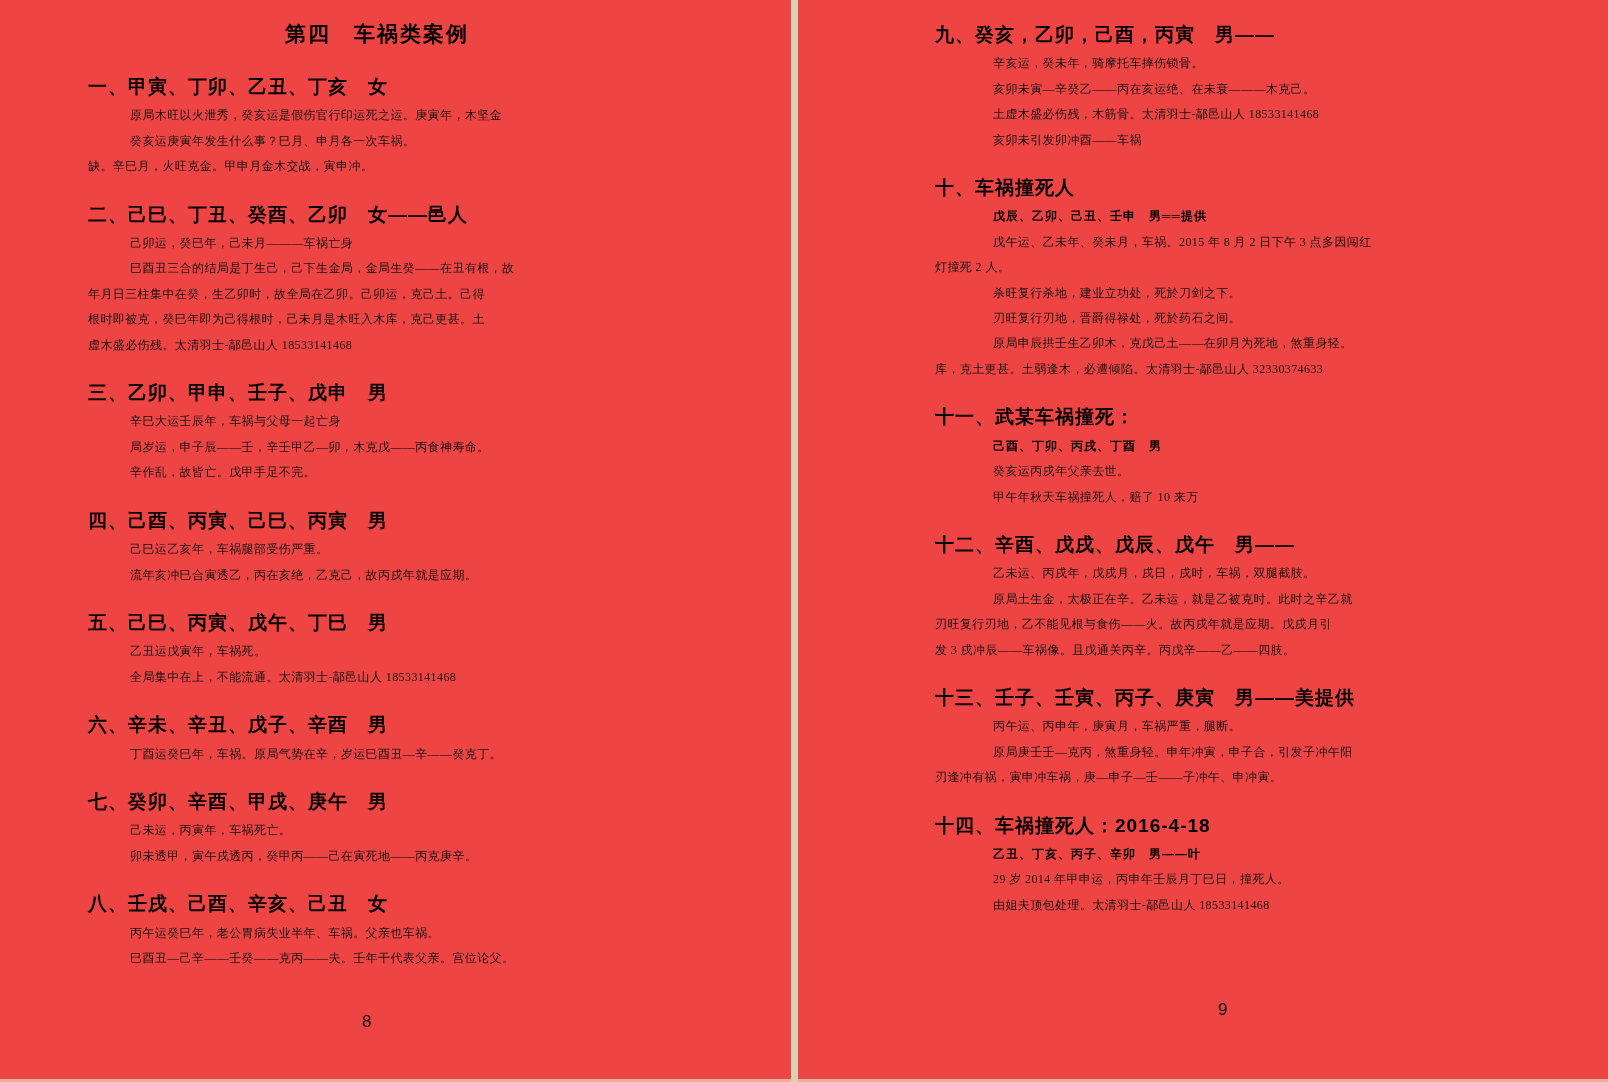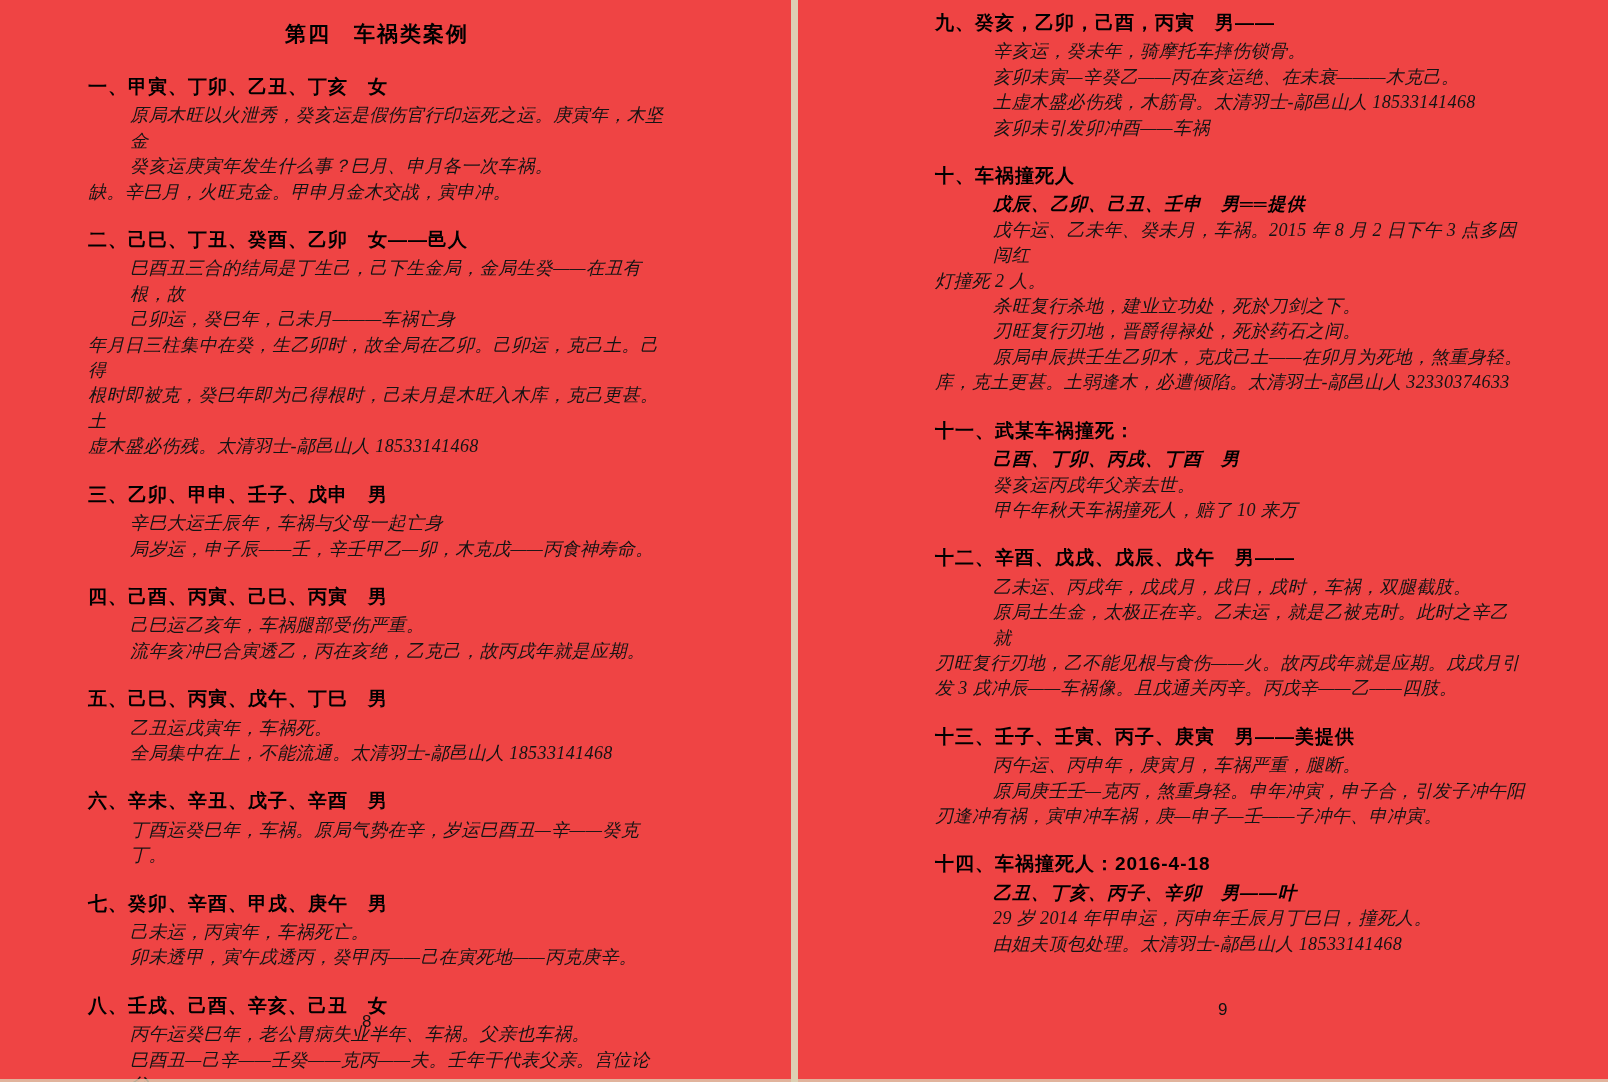--- a/index.html
+++ b/index.html
@@ -19,28 +19,28 @@
   }
   .bottom-strip{
     position:absolute;left:0;bottom:0;width:100%;height:3px;opacity:.8;
   }
   .doc-title{
     margin:0 0 26px 0;
     font-family:"Liberation Sans","DejaVu Sans",sans-serif;
     font-weight:bold;font-size:21px;color:#000;
     text-align:center;letter-spacing:2px;line-height:28px;
   }
-  .section{margin:0 0 22px 0;}
+  .section{margin:12px 0 22px 0;}
   .heading{
     font-family:"Liberation Sans","DejaVu Sans",sans-serif;
     font-weight:bold;font-size:19px;color:#000;
     line-height:25.4px;margin-bottom:4px;letter-spacing:1px;
     white-space:nowrap;
   }
-  .line{font-size:18px;line-height:25.4px;letter-spacing:0.4px;font-style:italic;}
+  .line{font-size:12px;line-height:25.4px;letter-spacing:0.4px;}
   .page-left .line.indent{padding-left:42px;}
   .page-right .line.indent{padding-left:58px;}
   .line.pillars{
     font-family:"Liberation Sans","DejaVu Sans",sans-serif;
     font-weight:bold;color:#000;letter-spacing:1px;white-space:nowrap;
   }
   .page-right .line.pillars{padding-left:58px;}
   .page-num{
     position:absolute;font-size:17px;color:#111;
     font-family:"Liberation Sans","DejaVu Sans",sans-serif;
@@ -57,30 +57,31 @@
     <h1 class="doc-title">第四　车祸类案例</h1>
     <div id="sections-left">
         <div class="section">
           <div class="heading">一、甲寅、丁卯、乙丑、丁亥　女</div>
           <div class="line indent">原局木旺以火泄秀，癸亥运是假伤官行印运死之运。庚寅年，木坚金</div>
           <div class="line indent">癸亥运庚寅年发生什么事？巳月、申月各一次车祸。</div>
           <div class="line flush">缺。辛巳月，火旺克金。甲申月金木交战，寅申冲。</div>
         </div>
         <div class="section">
           <div class="heading">二、己巳、丁丑、癸酉、乙卯　女——邑人</div>
+          <div class="line indent">己卯运，癸巳年，己未月———车祸亡身</div>
           <div class="line indent">巳酉丑三合的结局是丁生己，己下生金局，金局生癸——在丑有根，故</div>
-          <div class="line indent">己卯运，癸巳年，己未月———车祸亡身</div>
           <div class="line flush">年月日三柱集中在癸，生乙卯时，故全局在乙卯。己卯运，克己土。己得</div>
           <div class="line flush">根时即被克，癸巳年即为己得根时，己未月是木旺入木库，克己更甚。土</div>
           <div class="line flush">虚木盛必伤残。太清羽士-鄗邑山人 18533141468</div>
         </div>
         <div class="section">
           <div class="heading">三、乙卯、甲申、壬子、戊申　男</div>
           <div class="line indent">辛巳大运壬辰年，车祸与父母一起亡身</div>
           <div class="line indent">局岁运，申子辰——壬，辛壬甲乙—卯，木克戊——丙食神寿命。</div>
+          <div class="line indent">辛作乱，故皆亡。戊甲手足不完。</div>
         </div>
         <div class="section">
           <div class="heading">四、己酉、丙寅、己巳、丙寅　男</div>
           <div class="line indent">己巳运乙亥年，车祸腿部受伤严重。</div>
           <div class="line indent">流年亥冲巳合寅透乙，丙在亥绝，乙克己，故丙戌年就是应期。</div>
         </div>
         <div class="section">
           <div class="heading">五、己巳、丙寅、戊午、丁巳　男</div>
           <div class="line indent">乙丑运戊寅年，车祸死。</div>
           <div class="line indent">全局集中在上，不能流通。太清羽士-鄗邑山人 18533141468</div>

